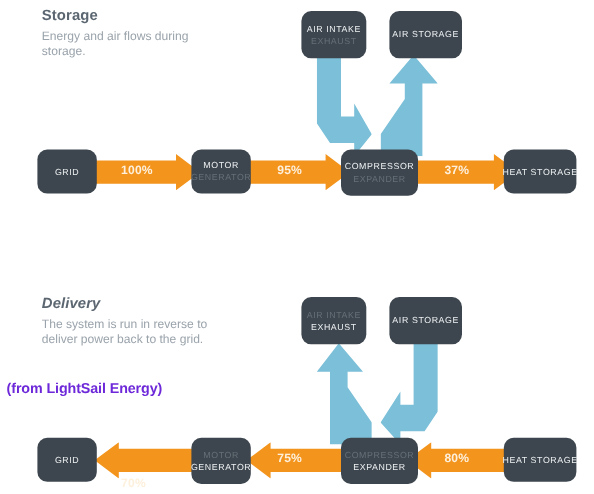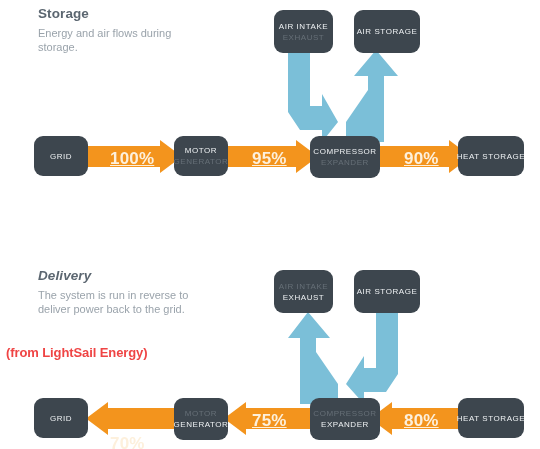--- a/index.html
+++ b/index.html
@@ -24,21 +24,21 @@
     position:absolute;
     font-size:11px;
     line-height:13.5px;
     color:#9aa3ab;
     width:155px;
   }
   .credit{
     position:absolute;
     font-size:13px;
     font-weight:bold;
-    color:#ef4444;
+    color:#6d28d9;
     letter-spacing:-0.1px;
   }
 
   
   .node{
     position:absolute;
     background:#3d464e;
     border-radius:9px;
     display:flex;
     flex-direction:column;
@@ -55,26 +55,25 @@
   }
   .ln.on{color:#eef1f3;}
   .ln.off{color:#666f77;}
 
   
   .oarrow{position:absolute;z-index:2;}
   .oarrow svg{display:block;}
   .opct{
     position:absolute;
     z-index:3;
-    font-size:17px;
+    font-size:11px;
     font-weight:bold;
     color:#fdf0dc;
     letter-spacing:0.2px;
     white-space:nowrap;
-    text-decoration:underline;
   }
 
   
   .barrow{position:absolute;z-index:1;}
   .barrow svg{display:block;}
 </style>
 </head>
 <body>
 
 <div class="stage">
@@ -115,21 +114,21 @@
       <path d="M0,6 L74,6 L74,0 L96,16.5 L74,33 L74,27 L0,27 Z" fill="#f3941d"></path>
     </svg>
   </div>
   <div class="opct" style="left:252px;top:149px;">95%</div>
 
   <div class="oarrow" style="left:373px;top:140px;width:98px;height:33px;">
     <svg width="98" height="33" viewBox="0 0 98 33">
       <path d="M0,6 L76,6 L76,0 L98,16.5 L76,33 L76,27 L0,27 Z" fill="#f3941d"></path>
     </svg>
   </div>
-  <div class="opct" style="left:404px;top:149px;">90%</div>
+  <div class="opct" style="left:404px;top:149px;">37%</div>
 
   <div class="node" style="left:34px;top:136px;width:54px;height:40px;">
     <span class="ln on">GRID</span>
   </div>
 
   <div class="node" style="left:174px;top:136px;width:54px;height:40px;">
     <span class="ln on">MOTOR</span>
     <span class="ln off">GENERATOR</span>
   </div>
 

